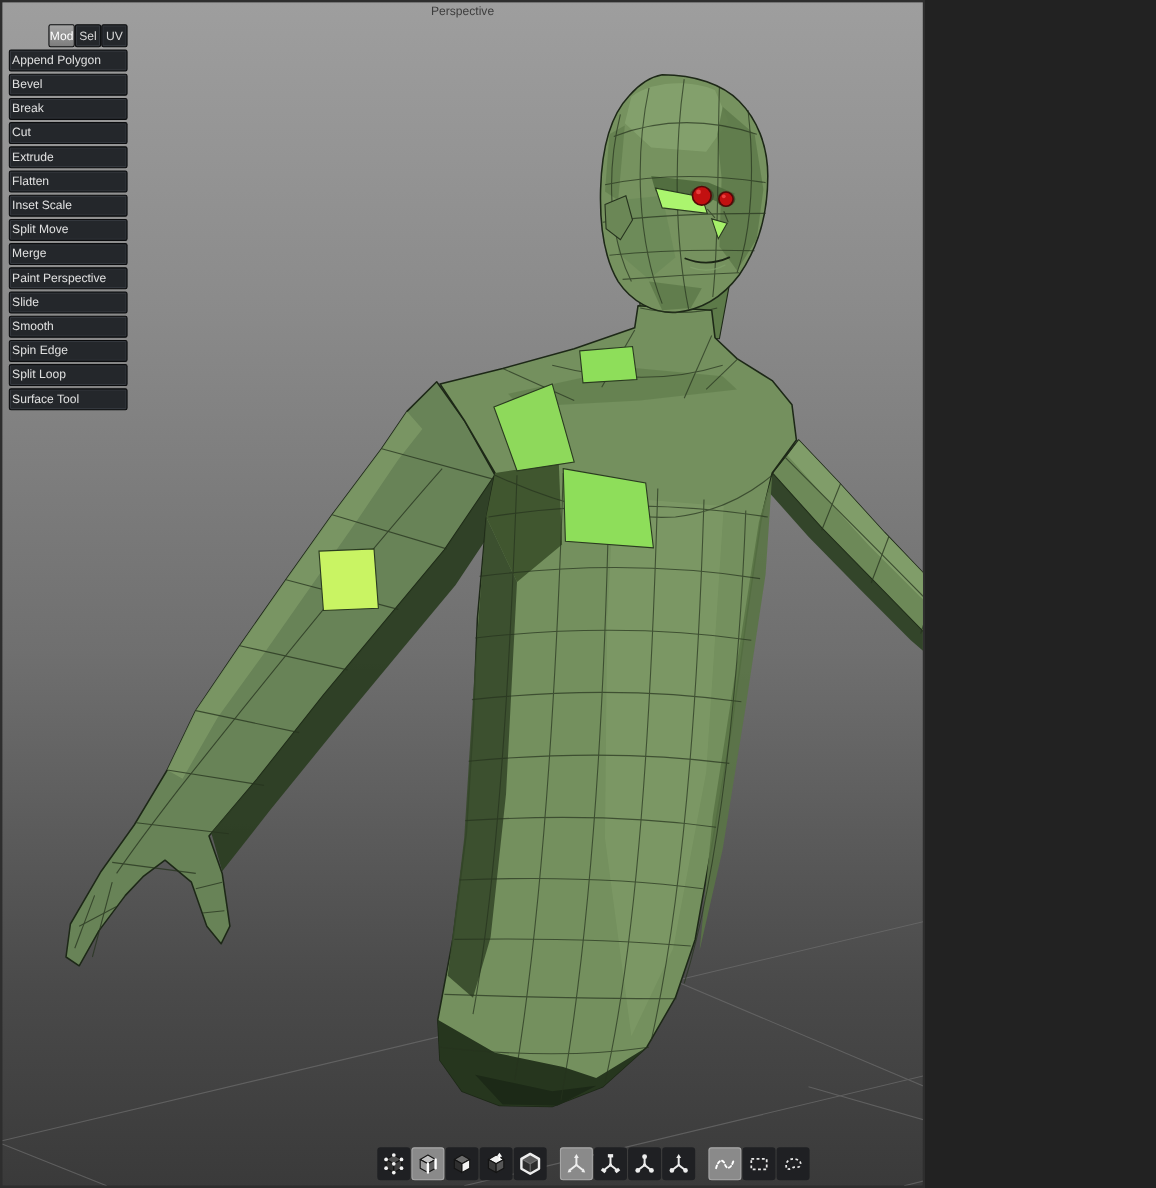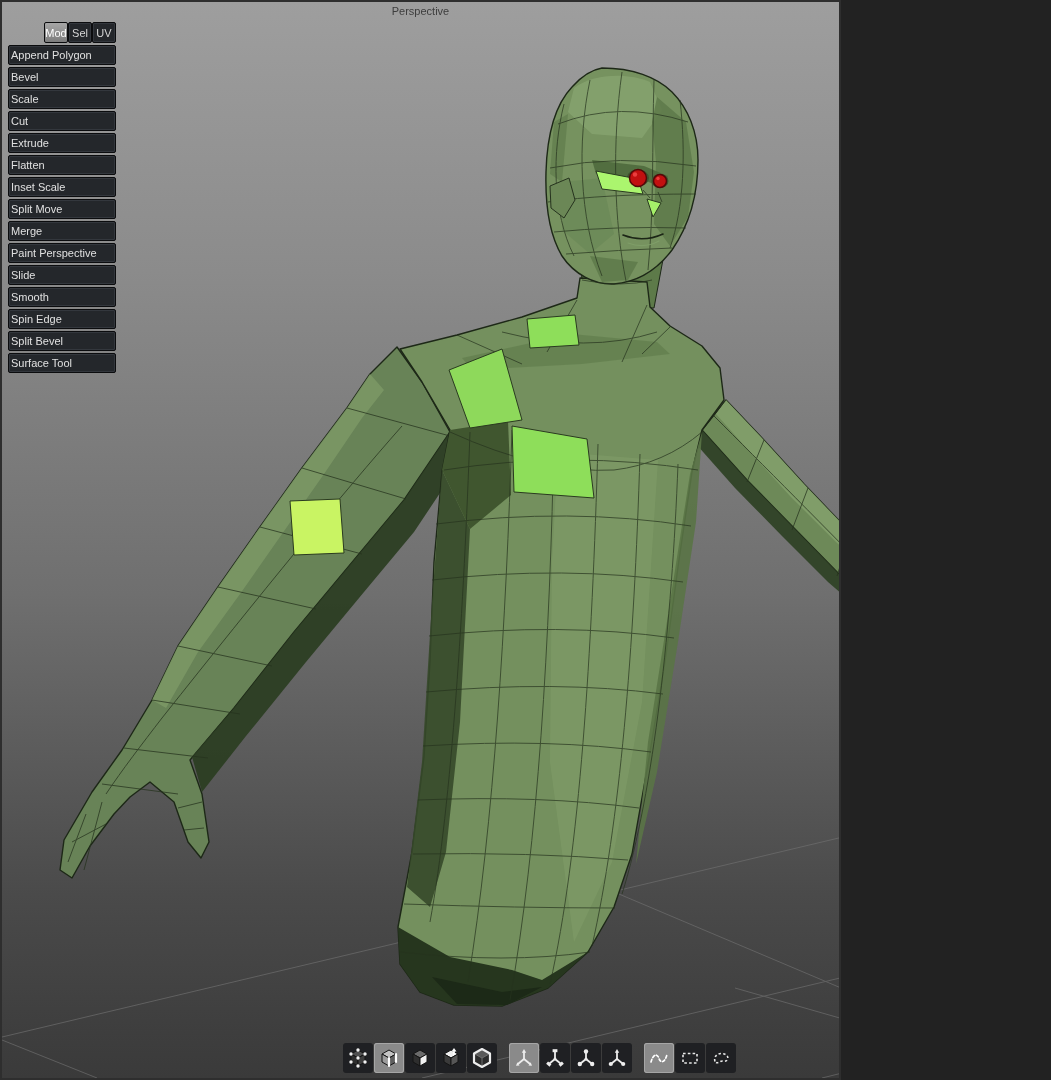--- a/index.html
+++ b/index.html
@@ -190,32 +190,32 @@
 
   <div class="tool-panel">
     <div class="tab-bar" id="tab-bar">
         <button class="tab selected">Mod</button>
         <button class="tab">Sel</button>
         <button class="tab">UV</button>
       </div>
     <div id="tool-buttons">
         <button class="pbtn">Append Polygon</button>
         <button class="pbtn">Bevel</button>
-        <button class="pbtn">Scale</button>
+        <button class="pbtn">Break</button>
         <button class="pbtn">Cut</button>
         <button class="pbtn">Extrude</button>
         <button class="pbtn">Flatten</button>
         <button class="pbtn">Inset Scale</button>
         <button class="pbtn">Split Move</button>
         <button class="pbtn">Merge</button>
         <button class="pbtn">Paint Perspective</button>
         <button class="pbtn">Slide</button>
         <button class="pbtn">Smooth</button>
         <button class="pbtn">Spin Edge</button>
-        <button class="pbtn">Split Bevel</button>
+        <button class="pbtn">Split Loop</button>
         <button class="pbtn">Surface Tool</button>
       </div>
     <div class="group-gap"></div>
   </div>
 
   <div class="bottom-toolbar" id="bottom-toolbar">
       <div class="tgroup">
         <button class="tbtn">
           <span>
             <svg width="22" height="22" viewBox="0 0 22 22">

